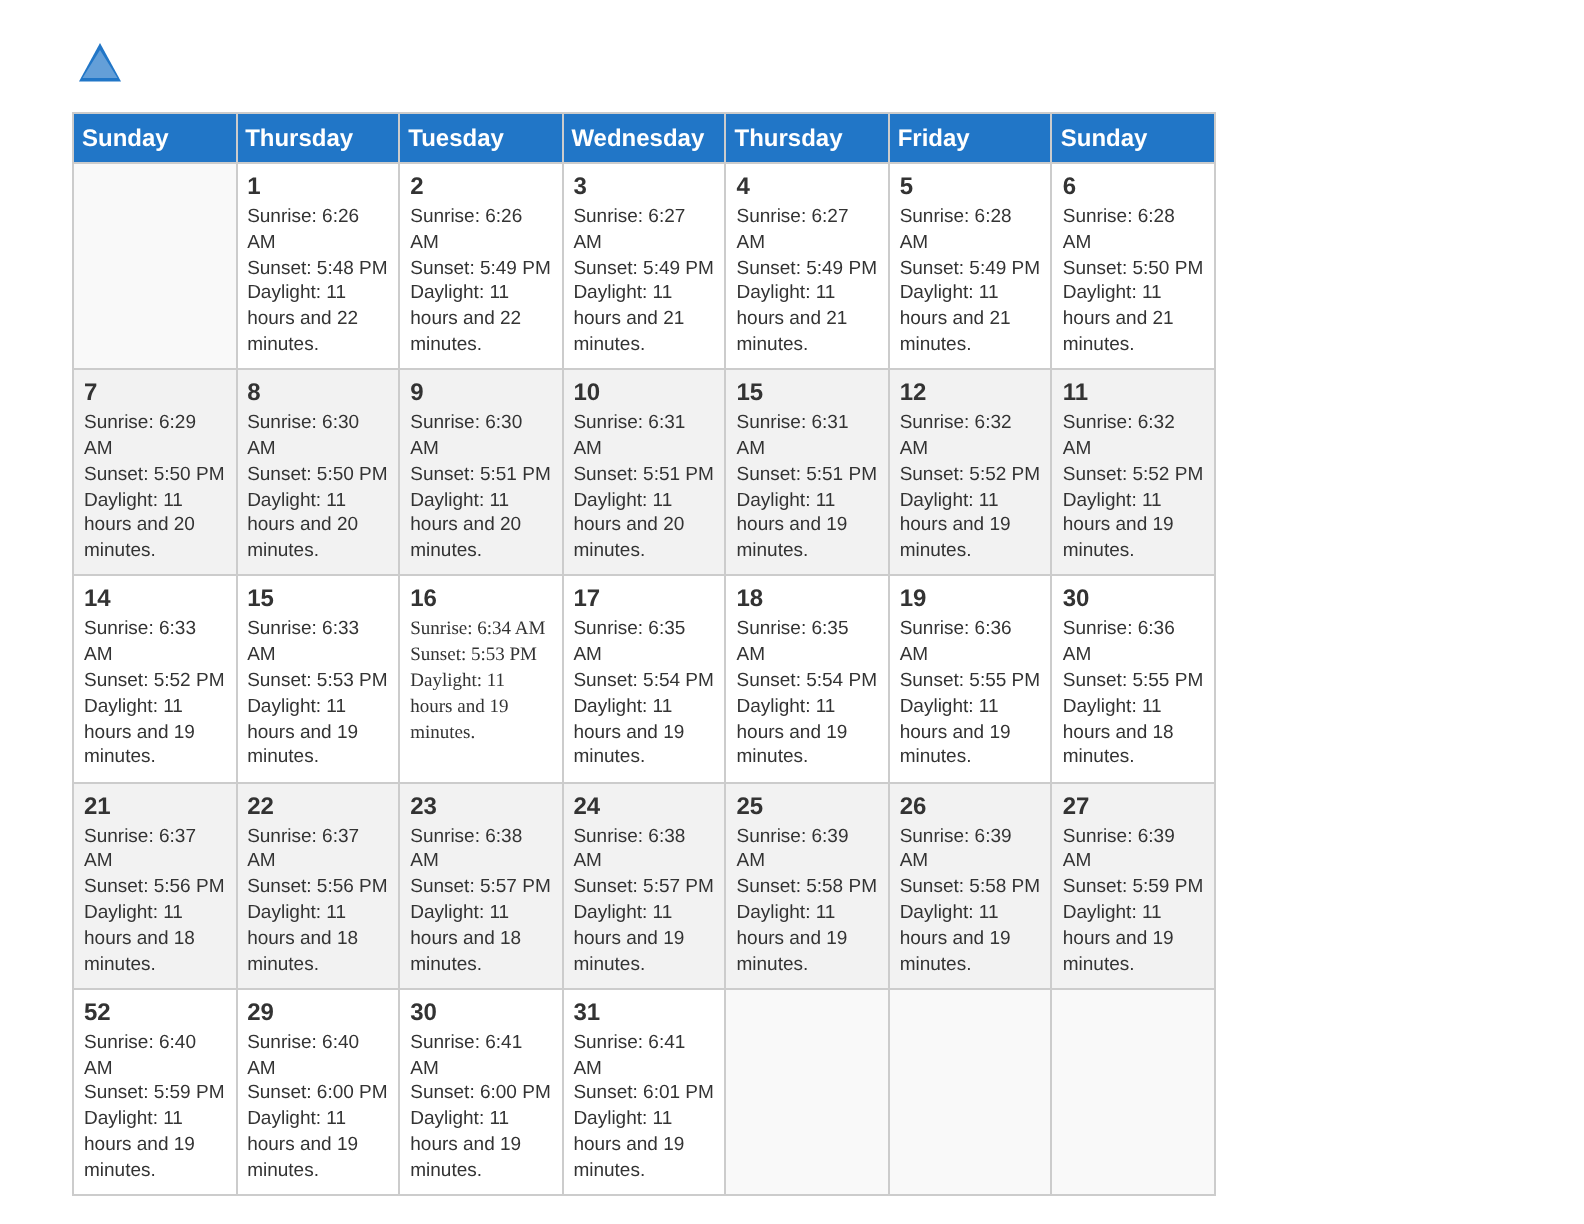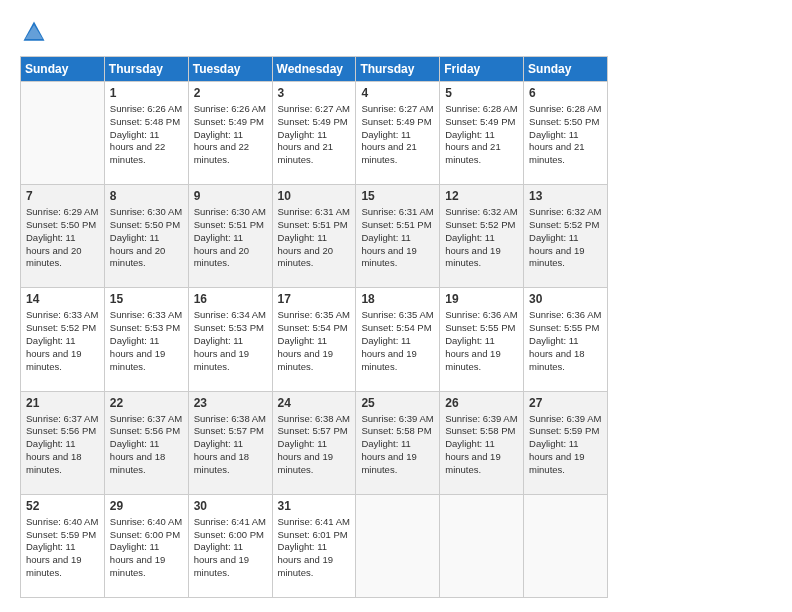--- a/index.html
+++ b/index.html
@@ -6,21 +6,21 @@
     body {
       width: 792px;
       height: 612px;
       background: #fff;
       font-family: Arial, sans-serif;
       overflow: hidden;
     }
     .page {
       width: 628px;
       height: 612px;
-      padding: 18px 20px 14px 20px;
+      padding: 18px 20px 14px 36px;
       display: flex;
       flex-direction: column;
     }
     .header {
       display: flex;
       align-items: flex-start;
       justify-content: space-between;
       margin-bottom: 10px;
     }
     .logo {
@@ -207,42 +207,42 @@
 Sunset: 5:51 PM
 Daylight: 11 hours and 19 minutes.</div>
           </td>
           <td>
             <span class="day-num">12</span>
             <div class="cell-text" style="white-space: pre-line;">Sunrise: 6:32 AM
 Sunset: 5:52 PM
 Daylight: 11 hours and 19 minutes.</div>
           </td>
           <td>
-            <span class="day-num">13</span>
+            <span class="day-num">11</span>
             <div class="cell-text" style="white-space: pre-line;">Sunrise: 6:32 AM
 Sunset: 5:52 PM
 Daylight: 11 hours and 19 minutes.</div>
           </td>
         </tr>
         <tr>
           <td>
             <span class="day-num">14</span>
             <div class="cell-text" style="white-space: pre-line;">Sunrise: 6:33 AM
 Sunset: 5:52 PM
 Daylight: 11 hours and 19 minutes.</div>
           </td>
           <td>
             <span class="day-num">15</span>
             <div class="cell-text" style="white-space: pre-line;">Sunrise: 6:33 AM
 Sunset: 5:53 PM
 Daylight: 11 hours and 19 minutes.</div>
           </td>
           <td>
             <span class="day-num">16</span>
-            <div class="cell-text" style="white-space: pre-line;">Sunrise: 6:34 AM
+            <div class="cell-text" style="white-space: pre-line; font-family: Liberation Serif, serif;">Sunrise: 6:34 AM
 Sunset: 5:53 PM
 Daylight: 11 hours and 19 minutes.</div>
           </td>
           <td>
             <span class="day-num">17</span>
             <div class="cell-text" style="white-space: pre-line;">Sunrise: 6:35 AM
 Sunset: 5:54 PM
 Daylight: 11 hours and 19 minutes.</div>
           </td>
           <td>

